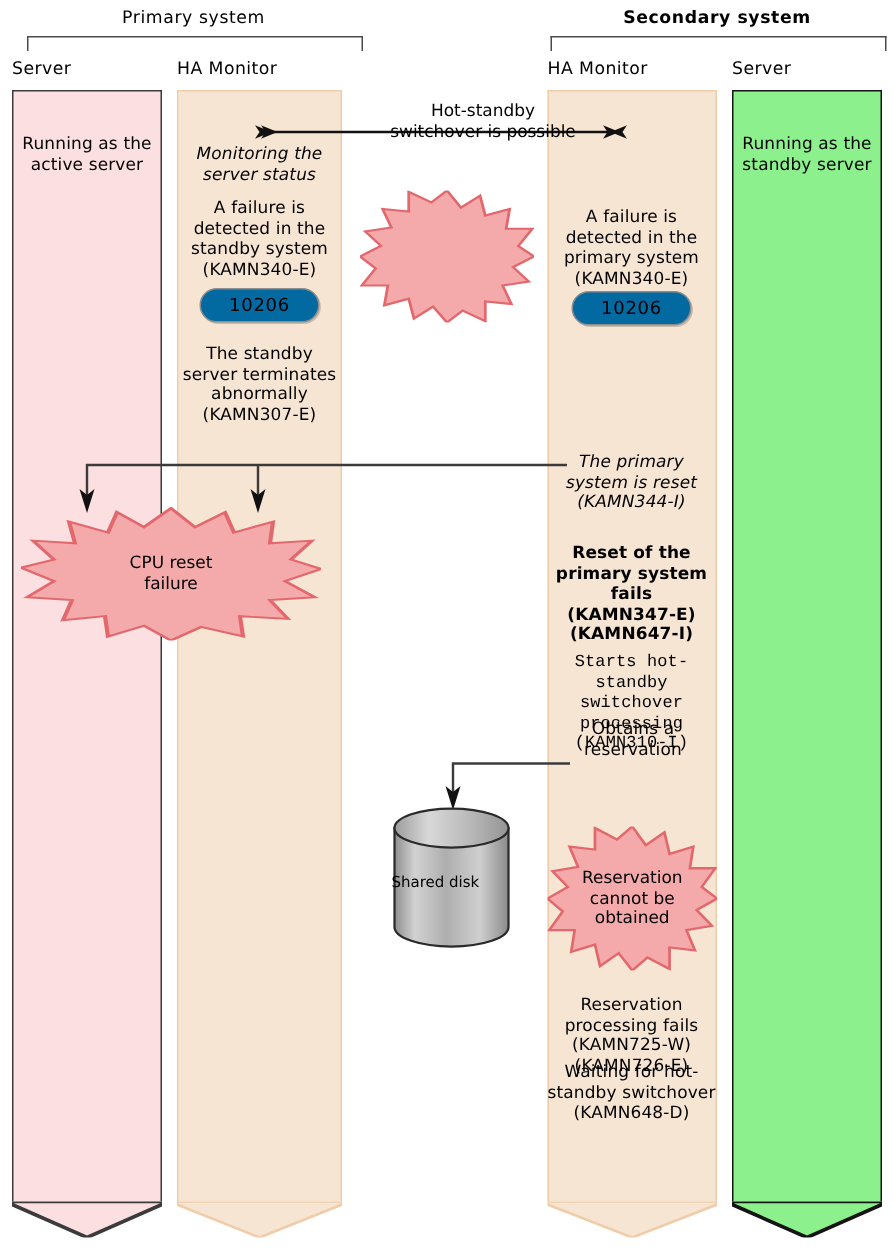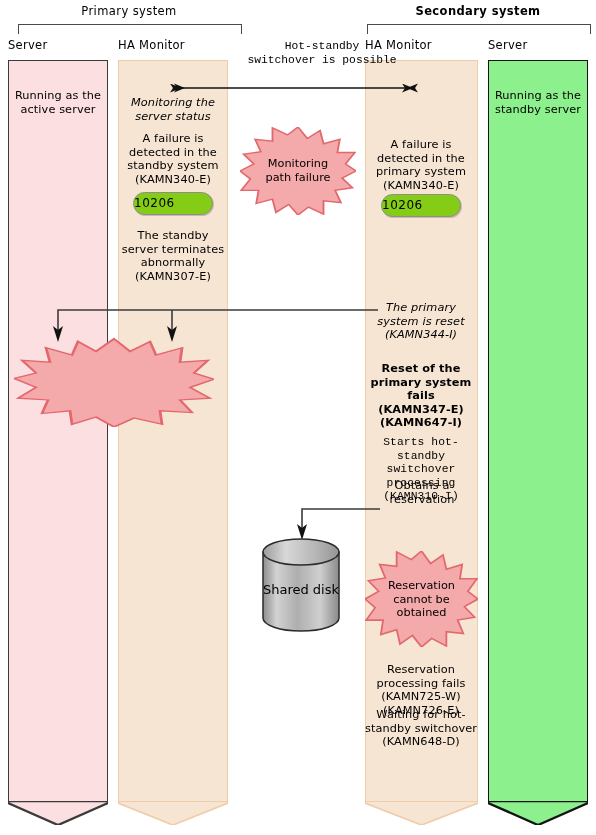--- a/index.html
+++ b/index.html
@@ -43,42 +43,42 @@
 
   
   .txt{
     position:absolute;text-align:center;font-size:11.3px;line-height:13.6px;
     white-space:pre-line;letter-spacing:.1px;
   }
 
   
   .pill{
     position:absolute;box-sizing:border-box;
-    background:#84cc16;border:1.3px solid #8d8d8d;border-radius:12px;
-    text-align:left;font-size:12px;line-height:21px;letter-spacing:.5px;
+    background:#0369a1;border:1.3px solid #8d8d8d;border-radius:12px;
+    text-align:center;font-size:12px;line-height:21px;letter-spacing:.5px;
     box-shadow:1px 1px 0 rgba(0,0,0,.18);
   }
 
   
   .star{position:absolute;}
   .star svg{display:block;width:100%;height:100%;}
   .star .lbl{
     position:absolute;left:0;right:0;top:50%;transform:translateY(-50%);
     text-align:center;font-size:11.3px;line-height:13.6px;white-space:pre-line;
   }
 
   
   #wires{position:absolute;left:0;top:0;width:596px;height:835px;pointer-events:none;}
 
   
   .disk{position:absolute;}
   .disk svg{display:block;width:100%;height:100%;}
   .disk .lbl{
     position:absolute;left:0;right:0;top:54%;transform:translateY(-50%);
-    text-align:center;font-size:13px;
+    text-align:left;font-size:10px;
   }
 
   .label-free{
     position:absolute;text-align:center;font-size:11.3px;line-height:13.6px;
     white-space:pre-line;
   }
 </style>
 </head>
 <body>
 
@@ -144,21 +144,21 @@
 
   <path d="M378,310 L58,310 L58,330" fill="none" stroke="#3b3b3b" stroke-width="1.6"></path>
   <path d="M58,342 L53,326 L58,330 L63,326 Z" fill="#111"></path>
   <path d="M172,310 L172,330" fill="none" stroke="#3b3b3b" stroke-width="1.6"></path>
   <path d="M172,342 L167,326 L172,330 L177,326 Z" fill="#111"></path>
 
   <path d="M380,509 L302,509 L302,528" fill="none" stroke="#3b3b3b" stroke-width="1.6"></path>
   <path d="M302,540 L297,524 L302,528 L307,524 Z" fill="#111"></path>
 </svg>
 
-<div class="label-free" style="left:232px;top:40px;width:180px;font-family:Liberation Mono, monospace;">Hot-standby
+<div class="label-free" style="left:232px;top:67px;width:180px;">Hot-standby
 switchover is possible</div>
 
 <div class="txt" style="left:8px;top:89px;width:100px;">Running as the
 active server</div>
 
 <div class="txt" style="left:118px;top:96px;width:110px;font-style:italic;">Monitoring the
 server status</div>
 <div class="txt" style="left:116px;top:132px;width:114px;">A failure is
 detected in the
 standby system
@@ -195,28 +195,28 @@
 (KAMN725-W)
 (KAMN726-E)</div>
 <div class="txt" style="left:360px;top:708px;width:122px;">Waiting for hot-
 standby switchover
 (KAMN648-D)</div>
 
 <div class="star" style="left:240px;top:127px;width:116px;height:88px;">
   <svg viewBox="0 0 100 100" preserveAspectRatio="none">
     <polygon fill="#f4a9ab" stroke="#e2686d" stroke-width="1.6" points="50,0 58,13 69,4 72,19 86,14 84,29 99,29 91,42 100,50 88,58 97,69 82,72 87,86 72,84 72,99 59,91 50,100 42,88 31,97 28,82 14,87 16,72 1,72 9,59 0,50 12,42 3,31 18,28 13,14 28,16 28,1 41,9"></polygon>
   </svg>
-  <div class="lbl">Monitoring
-path failure</div>
 </div>
 
 <div class="star" style="left:14px;top:337px;width:200px;height:90px;">
   <svg viewBox="0 0 100 100" preserveAspectRatio="none">
     <polygon fill="#f4a9ab" stroke="#e2686d" stroke-width="1.4" points="50,2 58,16 68,5 71,20 84,12 83,28 97,26 90,40 100,47 88,56 98,68 83,70 89,84 73,82 74,97 60,90 50,100 41,89 29,97 28,82 14,85 17,70 2,68 11,56 0,46 11,40 4,26 18,28 16,12 29,20 32,5 41,16"></polygon>
   </svg>
+  <div class="lbl">CPU reset
+failure</div>
 </div>
 
 <div class="star" style="left:365px;top:551px;width:113px;height:96px;">
   <svg viewBox="0 0 100 100" preserveAspectRatio="none">
     <polygon fill="#f4a9ab" stroke="#e2686d" stroke-width="1.6" points="50,0 58,13 69,4 72,19 86,14 84,29 99,29 91,42 100,50 88,58 97,69 82,72 87,86 72,84 72,99 59,91 50,100 42,88 31,97 28,82 14,87 16,72 1,72 9,59 0,50 12,42 3,31 18,28 13,14 28,16 28,1 41,9"></polygon>
   </svg>
   <div class="lbl">Reservation
 cannot be
 obtained</div>
 </div>

